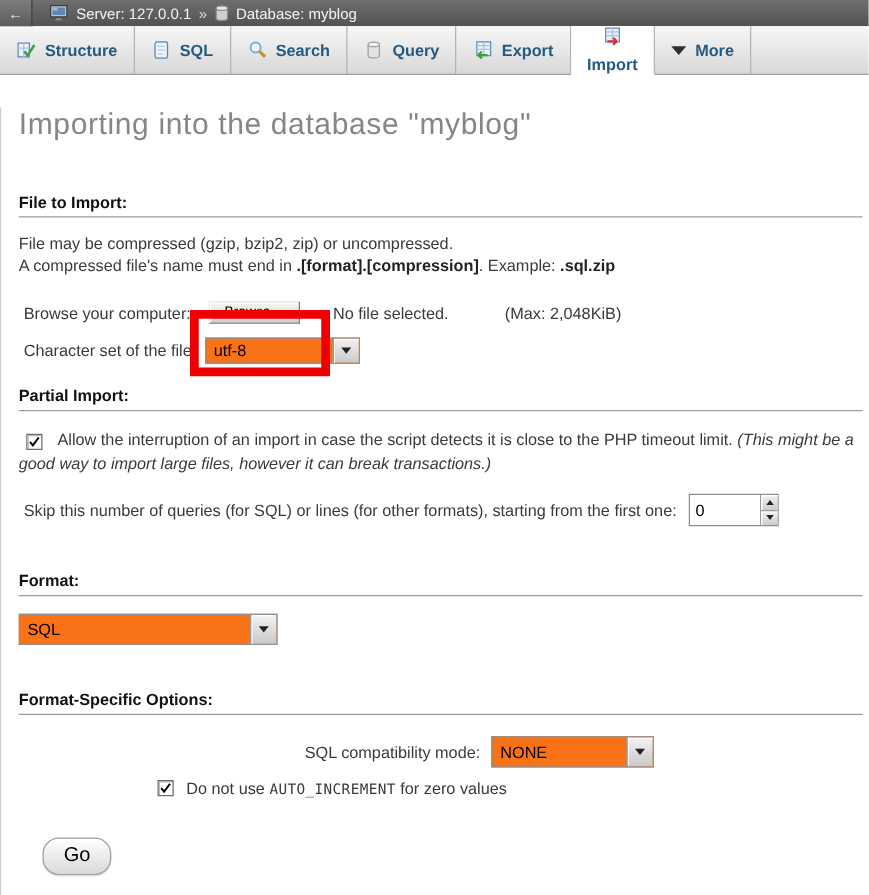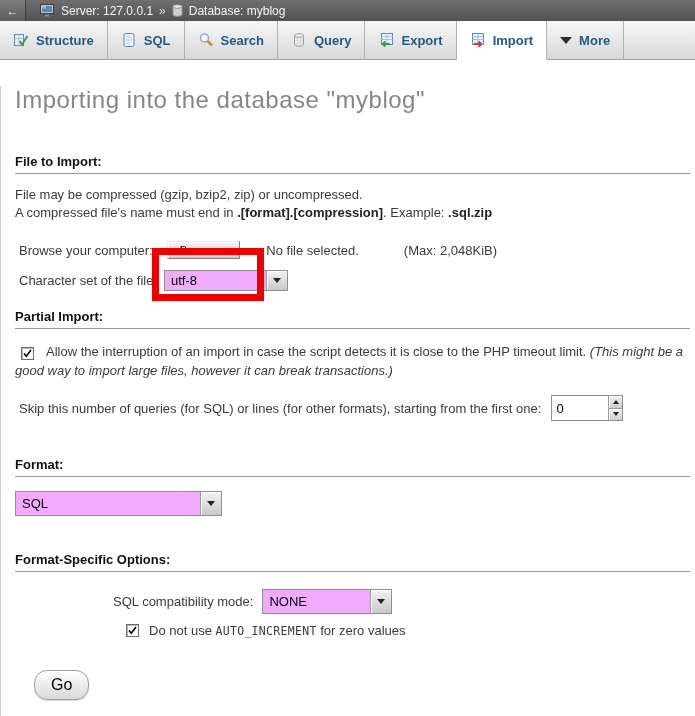--- a/index.html
+++ b/index.html
@@ -12,21 +12,21 @@
     background:linear-gradient(#7c7c7c,#5c5c5c); border-right:1px solid #434343; color:#eee; cursor:pointer; }
   .crumbs { display:flex; align-items:center; gap:6px; margin-left:14px; }
   .crumbs .lnk { color:#f5f5f5; text-decoration:none; cursor:pointer; }
   .crumb-sep { color:#dcdcdc; }
   .mini-ico { display:inline-flex; vertical-align:middle; }
 
   
   .tabbar { height:39px; display:flex; background:linear-gradient(#f7f7f7,#d7d7d7); }
   .tab { display:flex; align-items:center; gap:7px; padding:0 13px; font-weight:bold; color:#235a81;
     border-right:1px solid #b3b3b3; border-bottom:1px solid #9f9f9f; cursor:pointer; white-space:nowrap; }
-  .tab.active { background:#fff; border-bottom:1px solid #fff; }
+  .tab.active { background:#fff; border-bottom:1px solid #fff;flex-direction:column; }
   .tab-filler { flex:1; border-bottom:1px solid #9f9f9f; }
   .tri-down { width:0; height:0; border-left:6px solid transparent; border-right:6px solid transparent; border-top:7px solid #2e2e2e; }
 
   
   .page { position:relative; width:695px; height:656px; background:#fff; }
   .content { height:100%; border-left:1px solid #cfcfcf; padding:0 5px 0 14px; }
 
   h1 { margin-top:26px; font-size:24px; font-weight:normal; color:#868686; letter-spacing:0.5px; }
 
   .sect-head { font-weight:bold; color:#111; padding-bottom:4px; border-bottom:1px solid #9a9a9a; }
@@ -42,21 +42,21 @@
   .row { display:flex; align-items:center; }
   .browse-row { margin-top:16px; margin-left:4px; height:24px; }
   .charset-row { margin-top:7px; margin-left:4px; height:22px; }
 
   .win-btn { padding:2px 12px; font-size:11px; color:#000; background:linear-gradient(#f6f5f3,#d2cfc9);
     border:1px solid #7d7d7d; border-top-color:#e9e9e9; border-left-color:#e9e9e9;
     box-shadow:inset 1px 1px 0 #fff; cursor:pointer; font-family:inherit; }
   .nofile { margin-left:26px; }
   .maxsize { margin-left:45px; }
 
-  .sel { display:inline-flex; align-items:stretch; border:1px solid #8f8f8f; background:#f0abfc; cursor:pointer; }
+  .sel { display:inline-flex; align-items:stretch; border:1px solid #8f8f8f; background:#f97316; cursor:pointer; }
   .sel .txt { display:flex; align-items:center; padding:0 6px; color:#000; }
   .sel .abtn { width:21px; margin-left:auto; display:flex; align-items:center; justify-content:center;
     background:linear-gradient(#f2f2f2,#c9c9c9); border-left:1px solid #9a9a9a; box-shadow:inset 1px 1px 0 #fff; }
   .sel .abtn .tri { width:0; height:0; border-left:4px solid transparent; border-right:4px solid transparent; border-top:5px solid #222; }
   .sel-charset { width:124px; height:21px; margin-left:7px; }
   .sel-format  { width:207px; height:25px; margin-top:14px; }
   .sel-compat  { width:130px; height:25px; margin-left:9px; }
 
   .cb { display:inline-flex; width:13px; height:13px; background:#fff; border:1px solid #6d6d6d;
     box-shadow:inset 1px 1px 0 #b9b9b9; align-items:center; justify-content:center; cursor:pointer; flex:none; vertical-align:-2px; }
@@ -68,21 +68,21 @@
   .skip-row { margin-top:15px; margin-left:4px; }
   .numwrap { display:inline-flex; margin-left:10px; border:1px solid #8f8f8f; background:#fff; height:26px; width:72px; }
   .numwrap input { border:none; outline:none; width:100%; padding:0 4px; font:13px "Liberation Sans",sans-serif; color:#000; }
   .spinner { width:18px; display:flex; flex-direction:column; border-left:1px solid #9a9a9a; }
   .spin-btn { flex:1; display:flex; align-items:center; justify-content:center;
     background:linear-gradient(#f2f2f2,#cccccc); box-shadow:inset 1px 1px 0 #fff; cursor:pointer; }
   .spin-btn + .spin-btn { border-top:1px solid #9a9a9a; }
   .spin-btn .tri-u { width:0; height:0; border-left:3px solid transparent; border-right:3px solid transparent; border-bottom:4px solid #222; }
   .spin-btn .tri-d { width:0; height:0; border-left:3px solid transparent; border-right:3px solid transparent; border-top:4px solid #222; }
 
-  .compat-row { margin-top:17px; margin-left:98px; height:25px; }
+  .compat-row { margin-top:17px; margin-left:62px; height:25px;justify-content:center; }
   .autoinc-row { margin-top:9px; margin-left:111px; }
   .autoinc-row .cb { margin-right:10px; }
   code.mono { font-family:"DejaVu Sans Mono","Liberation Mono",monospace; font-size:11.5px; letter-spacing:0.3px; }
 
   .go-btn { margin-top:32px; margin-left:19px; padding:5px 16px; font-size:16px; color:#000;
     background:linear-gradient(#ffffff,#d9d9d9); border:1px solid #9e9e9e; border-radius:13px;
     box-shadow:0 1px 1px rgba(0,0,0,0.15); cursor:pointer; font-family:inherit; }
 
   
   .hlbox { position:absolute; left:152px; top:162px; width:112px; height:53px;

